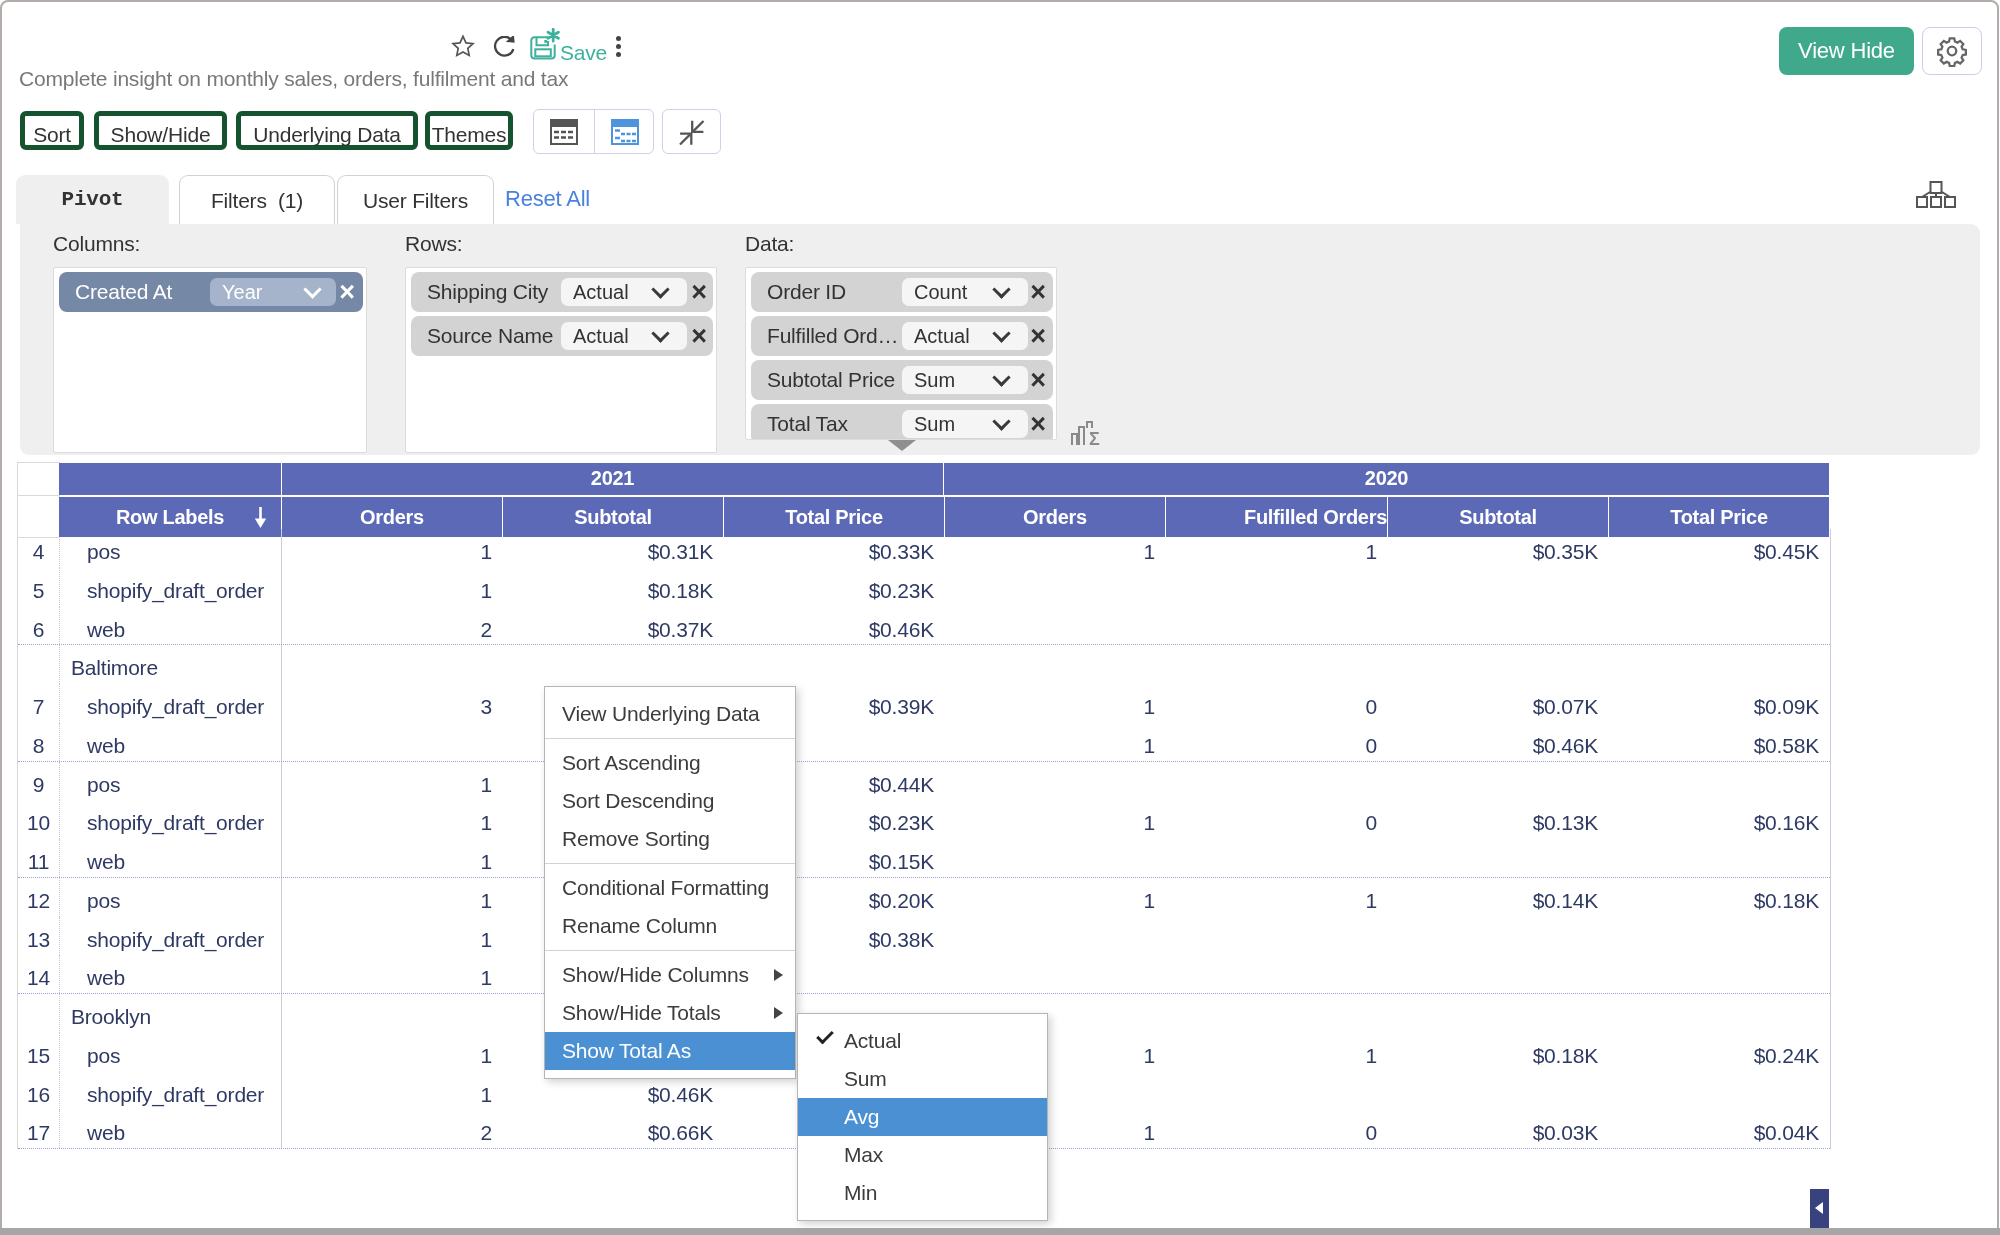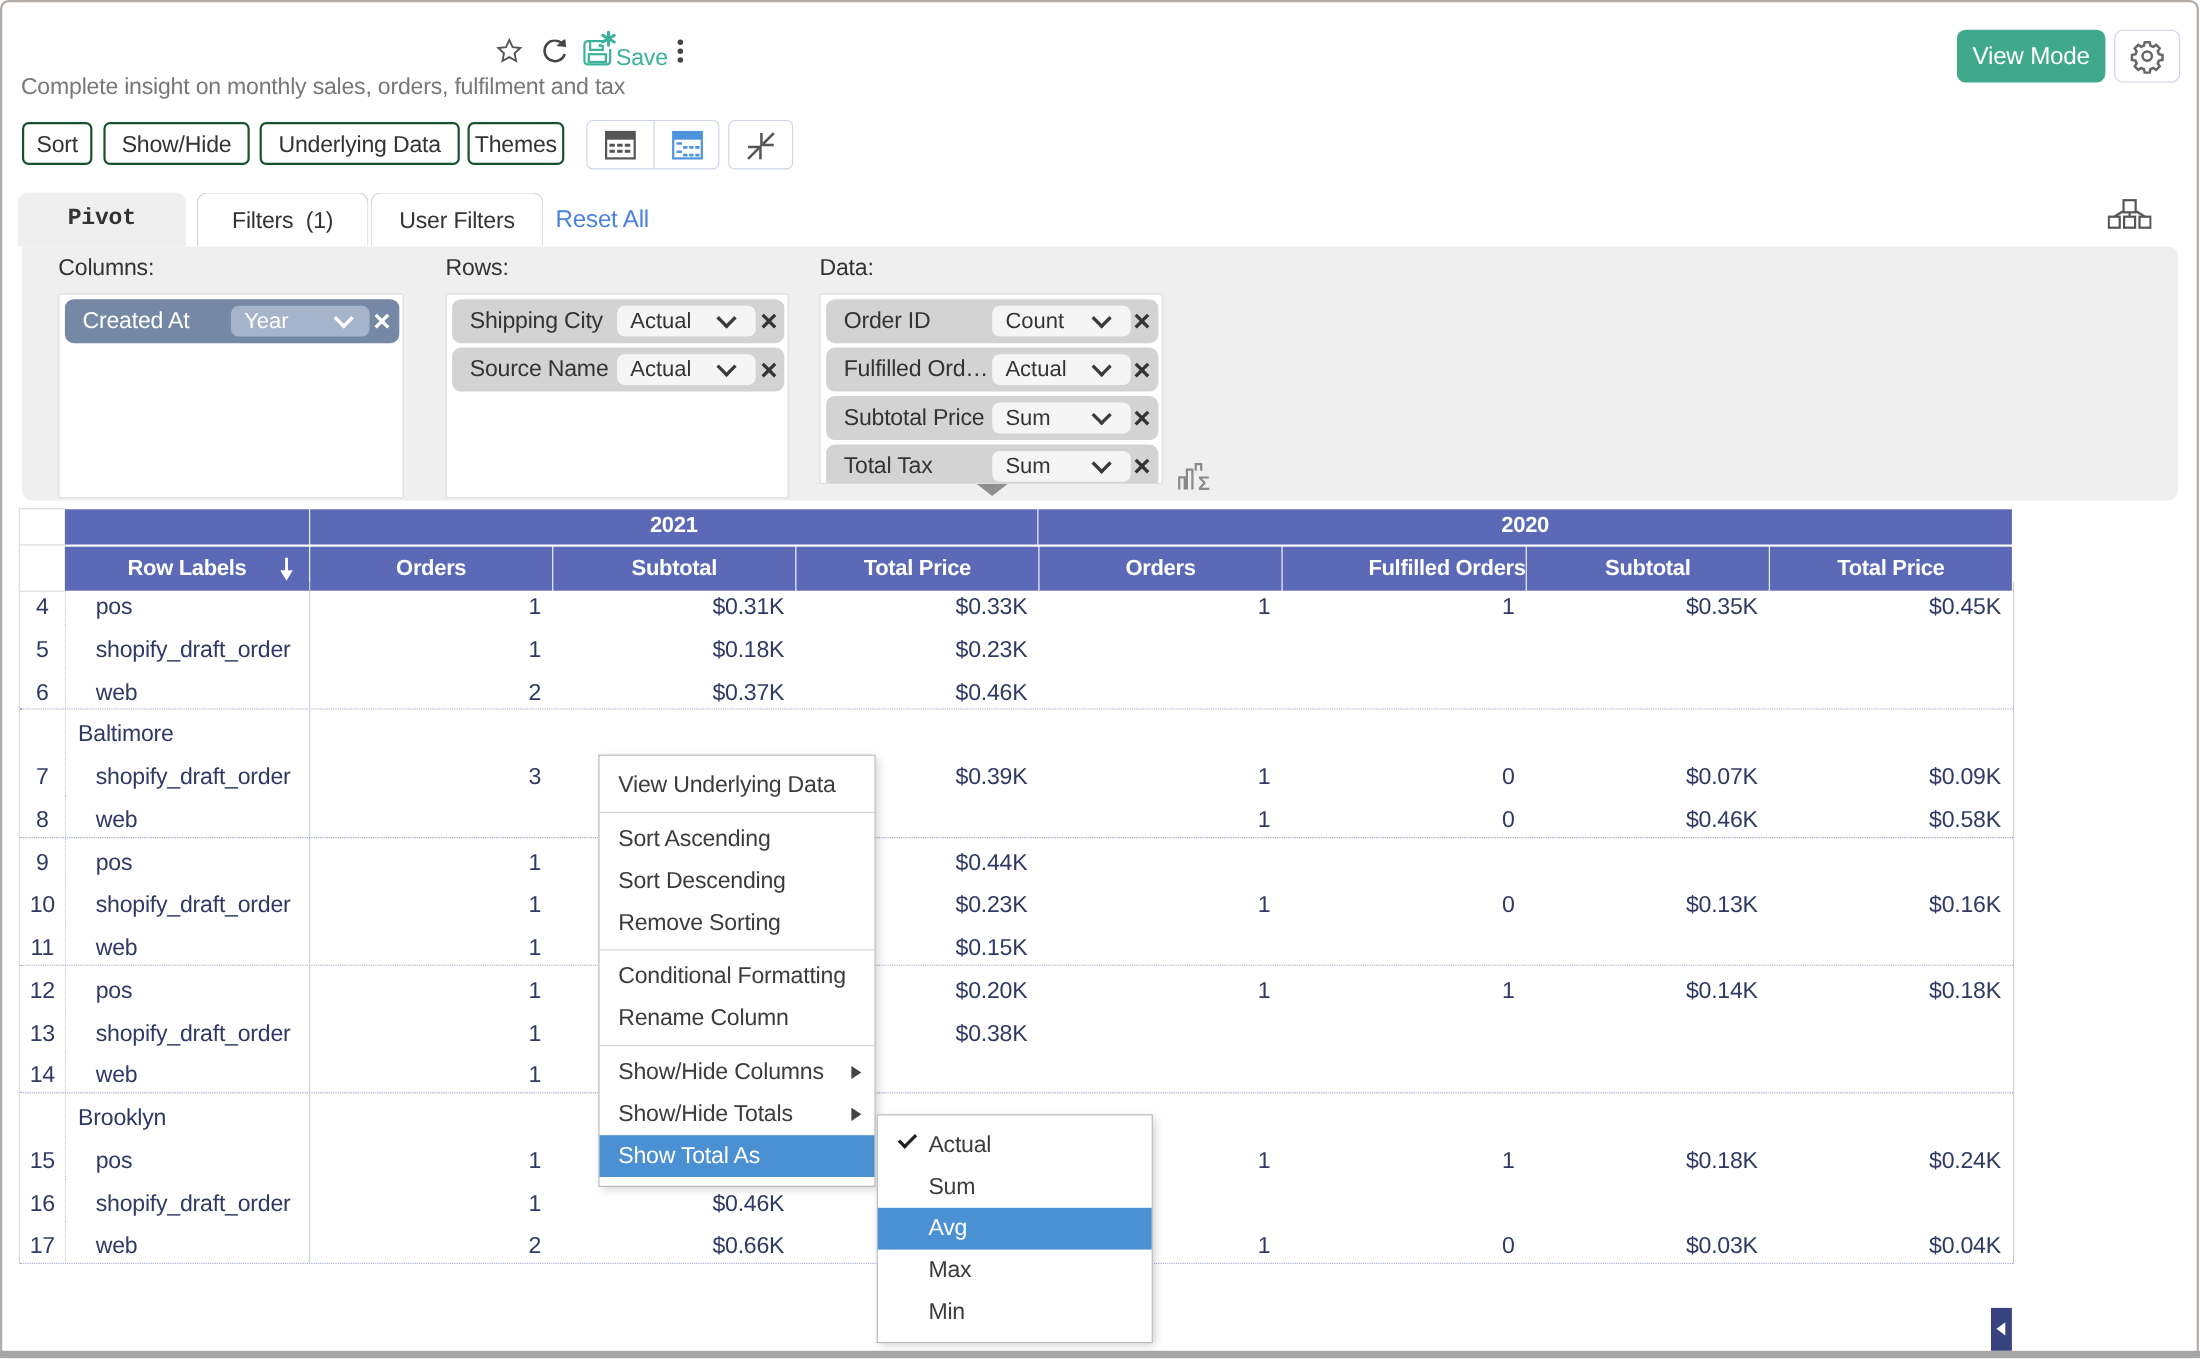--- a/index.html
+++ b/index.html
@@ -6,21 +6,21 @@
 .frame { position:absolute; inset:0 1px 0 0; border:2px solid #b2aba8; border-radius:8px; z-index:60; pointer-events:none; }
 .abs { position:absolute; }
 
 
 .title { left:19px; top:24px; font-size:36px; font-weight:bold; color:#2c2c2c; letter-spacing:-2.9px; }
 .subtitle { left:19px; top:67px; font-size:21px; color:#787878; letter-spacing:-0.2px; }
 .viewmode { left:1779px; top:27px; width:135px; height:48px; background:#40a98c; border-radius:8px; color:#fff; font-size:22px; text-align:center; line-height:48px; letter-spacing:-0.2px; }
 .gearbtn { left:1922px; top:27px; width:60px; height:48px; border:1px solid #c9d0e8; border-radius:8px; }
 
 
-.tbtn { top:111px; height:39px; border:2px solid #14532d; border-radius:6px; background:#fff; font-size:21px; color:#333; text-align:center; line-height:37px; letter-spacing:-0.2px; }
+.tbtn { top:111px; height:39px; border:5px solid #14532d; border-radius:6px; background:#fff; font-size:21px; color:#333; text-align:center; line-height:37px; letter-spacing:-0.2px; }
 .ibtn { top:109px; height:45px; border:1px solid #ccd3e8; border-radius:6px; background:#fff; }
 
 
 .tab { top:175px; height:49px; font-size:21px; color:#333; text-align:center; line-height:49px; letter-spacing:-0.2px; }
 .tab.active { background:#efefef; border-radius:9px 9px 0 0; font-weight:bold;font-family:Liberation Mono, monospace; }
 .tab.white { background:#fff; border:1px solid #d2d2d2; border-bottom:none; border-radius:9px 9px 0 0; }
 .resetall { left:505px; top:186px; font-size:22px; color:#4a82dd; letter-spacing:-0.2px; }
 
 
 .panel { left:20px; top:224px; width:1960px; height:231px; background:#efefef; border-radius:0 9px 9px 9px; }
@@ -73,21 +73,21 @@
         <rect x="6.3" y="21.3" width="15.5" height="7"></rect>
       </g>
       <rect x="15.3" y="12" width="2.8" height="2.8" fill="#3cb29c"></rect>
       <g stroke="#3cb29c" stroke-width="2.8" stroke-linecap="round">
         <path d="M24.2 1.2 V13.2 M19 4.2 L29.4 10.2 M29.4 4.2 L19 10.2"></path>
       </g>
     </svg>
 <div class="abs" style="left:560px;top:41px;font-size:21px;color:#3cb29c;letter-spacing:-0.2px">Save</div>
 <div class="abs" style="left:616px;top:36px;width:5px;height:5px;background:#444;border-radius:50%;box-shadow:0 8px 0 #444, 0 16px 0 #444"></div>
 
-<div class="abs viewmode">View Mode</div>
+<div class="abs viewmode">View Hide</div>
 <div class="abs gearbtn"><svg style="margin:7px 0 0 13px" width="32" height="32" viewBox="0 0 24 24">
         <path fill="none" stroke="#666" stroke-width="1.7" d="M10.3 2.5h3.4l.5 2.4 1.9.8 2-1.3 2.4 2.4-1.3 2 .8 1.9 2.4.5v3.4l-2.4.5-.8 1.9 1.3 2-2.4 2.4-2-1.3-1.9.8-.5 2.4h-3.4l-.5-2.4-1.9-.8-2 1.3-2.4-2.4 1.3-2-.8-1.9-2.4-.5v-3.4l2.4-.5.8-1.9-1.3-2 2.4-2.4 2 1.3 1.9-.8z"></path>
         <circle cx="12" cy="12" r="3.2" fill="none" stroke="#666" stroke-width="1.7"></circle>
       </svg></div>
 
 <div class="abs tbtn" style="left:20px;width:64px">Sort</div>
 <div class="abs tbtn" style="left:94px;width:133px">Show/Hide</div>
 <div class="abs tbtn" style="left:236px;width:182px">Underlying Data</div>
 <div class="abs tbtn" style="left:425px;width:88px">Themes</div>
 <div class="abs ibtn" style="left:533px;width:121px">

